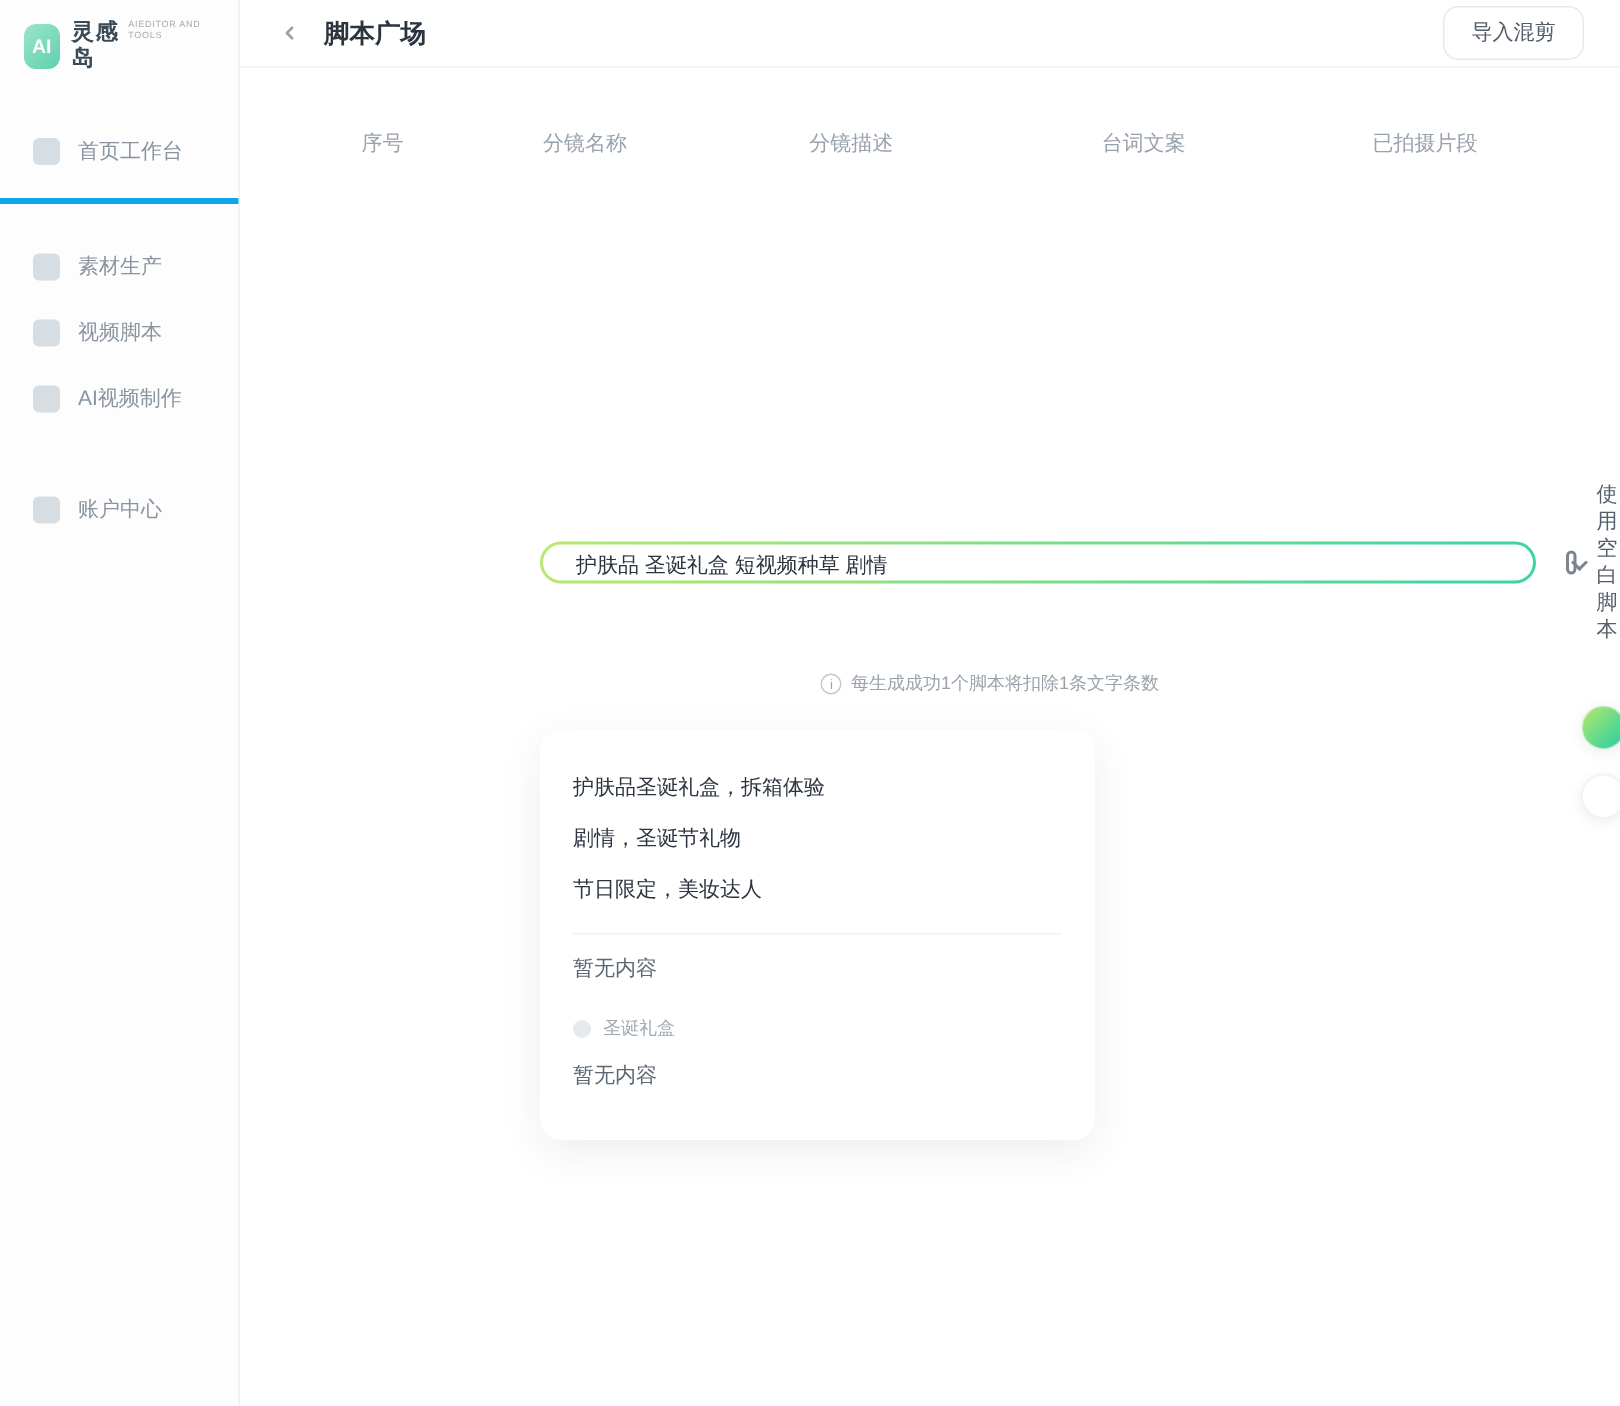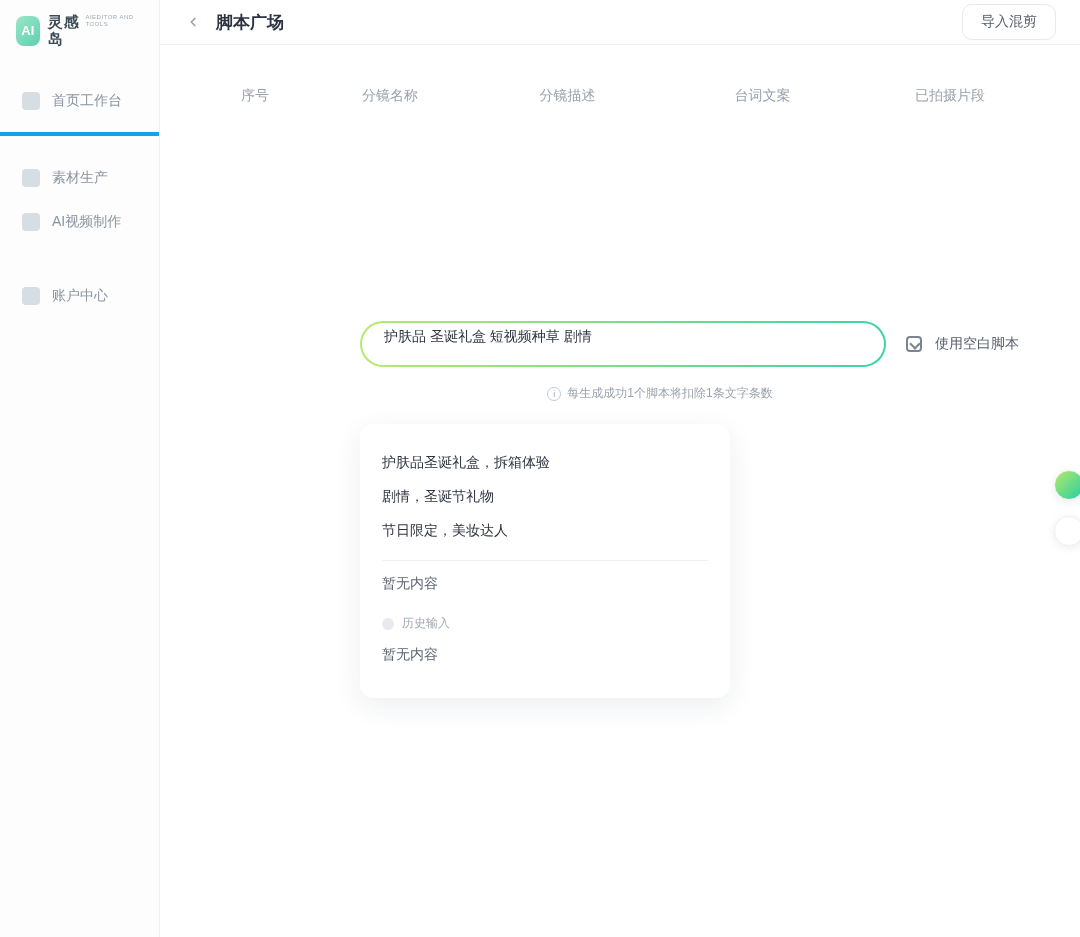--- a/index.html
+++ b/index.html
@@ -34,21 +34,21 @@
   .th3{flex:1;text-align:center;max-width:240px}
   .th4{flex:1;text-align:center;max-width:240px}
   .th5{width:180px;text-align:center}
 
   
   .center-area{padding:0 0 0 200px;margin-top:200px;position:relative}
 
   
   .search-row{display:flex;align-items:center;gap:20px;width:720px}
   .search-wrap{position:relative;border-radius:999px;padding:2px;background:linear-gradient(90deg,#b7e96c 0%,#3cd3a5 100%)}
-  .search-inner{display:flex;align-items:center;background:#fff;border-radius:999px;padding:6px 8px 20px 22px;width:522px}
+  .search-inner{display:flex;align-items:center;background:#fff;border-radius:999px;padding:6px 8px 2px 22px;width:660px}
   .search-input{flex:1;border:none;outline:none;font-size:14px;color:#2c3440;background:transparent}
   .gen-btn{border:none;border-radius:999px;padding:10px 26px;font-size:14px;font-weight:600;color:#fff;background:linear-gradient(90deg,#aee96e,#23cfa4);cursor:pointer}
   .blank-link{display:flex;align-items:center;gap:13px;font-size:14px;color:#55606c;cursor:pointer}
   .blank-link .bi{width:16px;height:16px;border:2px solid #7b8590;border-radius:4px;position:relative}
   .blank-link .bi::after{content:"";position:absolute;width:6px;height:6px;border:2px solid #7b8590;border-top:none;border-left:none;left:3px;top:2px;transform:rotate(45deg)}
 
   .hint-row{display:flex;align-items:center;gap:6px;justify-content:center;width:600px;margin:18px 0 0 0;color:#9aa3ad;font-size:12px}
   .hint-row .ico-info{width:14px;height:14px;border:1px solid #c3cad2;border-radius:50%;display:flex;align-items:center;justify-content:center;font-size:9px;color:#9aa3ad}
 
   
@@ -77,20 +77,24 @@
       </div>
     </div>
     <nav class="nav">
       <div class="nav-item first">
         <span class="ico"></span>
         <span>首页工作台</span>
       </div>
       <div class="nav-item">
         <span class="ico"></span>
         <span>素材生产</span>
+      </div>
+      <div class="nav-item">
+        <span class="ico"></span>
+        <span>视频脚本</span>
       </div>
       <div class="nav-item">
         <span class="ico"></span>
         <span>AI视频制作</span>
       </div>
       <div class="nav-item" style="margin-top:30px">
         <span class="ico"></span>
         <span>账户中心</span>
       </div>
     </nav>
@@ -137,21 +141,21 @@
 
       <div class="suggest">
         <div class="sug-item">护肤品圣诞礼盒，拆箱体验</div>
         <div class="sug-item">剧情，圣诞节礼物</div>
         <div class="sug-item">节日限定，美妆达人</div>
         <div class="sug-sep"></div>
         <div class="sug-empty">暂无内容</div>
         <div style="height:14px"></div>
         <div class="sug-head">
           <span class="dot"></span>
-          <span>历史输入</span>
+          <span>圣诞礼盒</span>
         </div>
         <div class="sug-empty">暂无内容</div>
       </div>
     </div>
   </main>
 </div>
 
 <div class="floaters">
   <div class="floater accent"></div>
   <div class="floater"></div>

